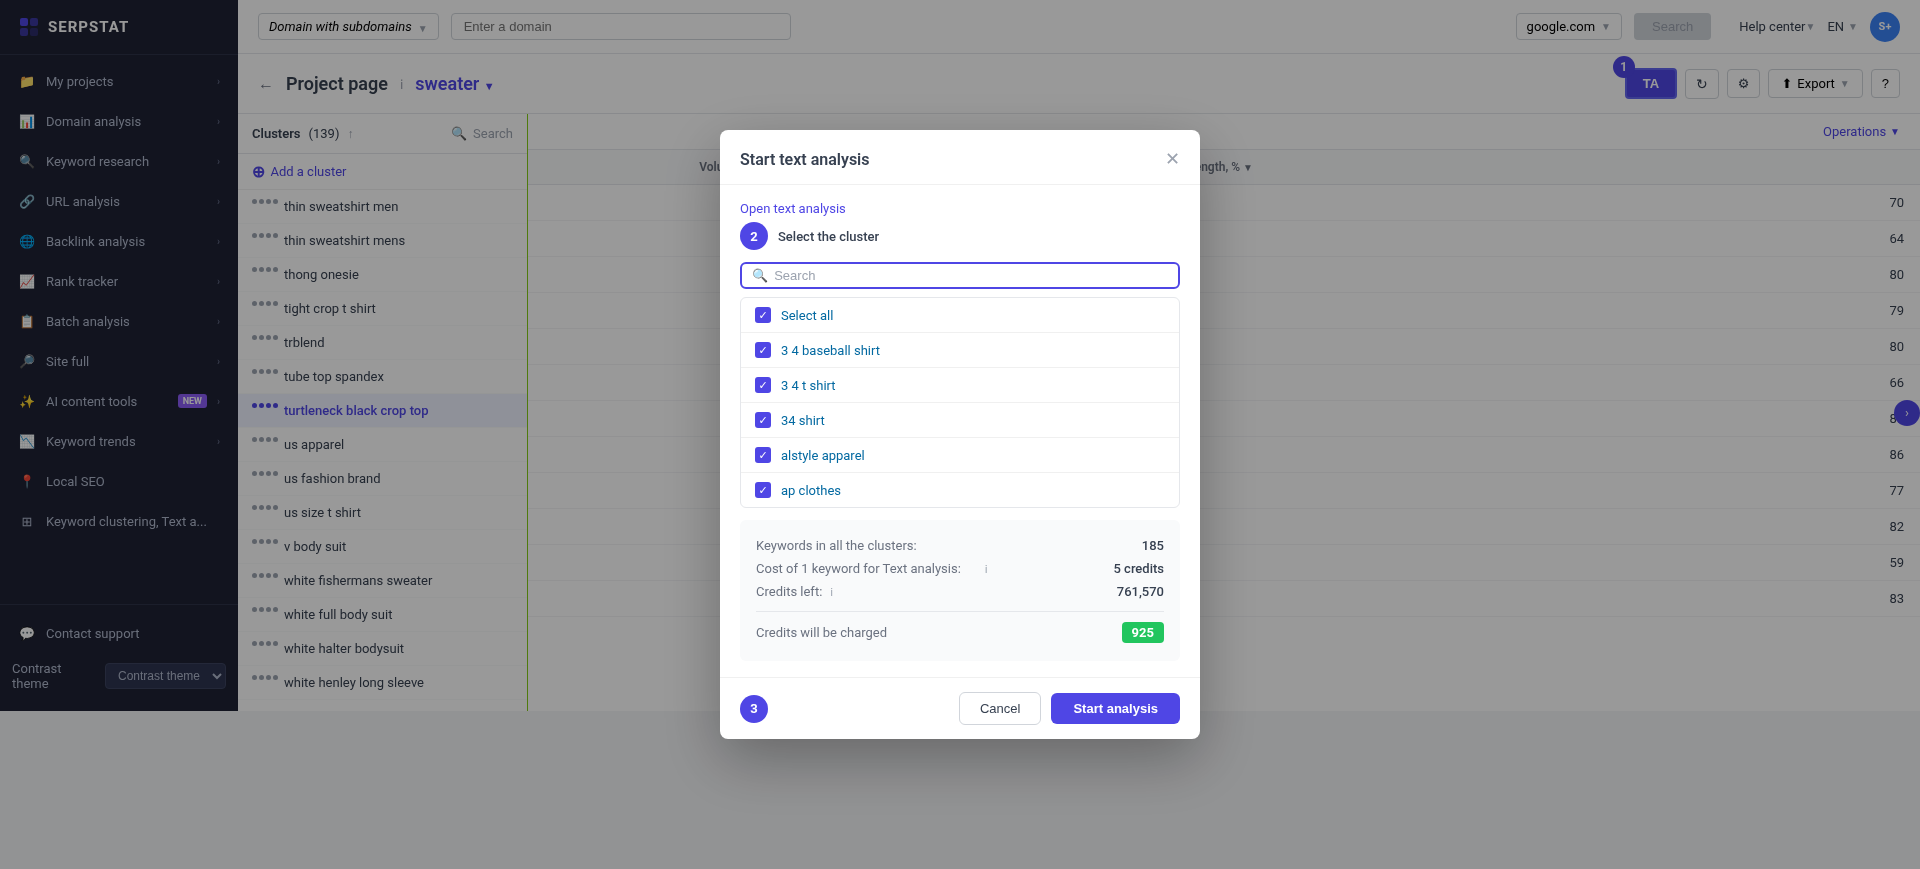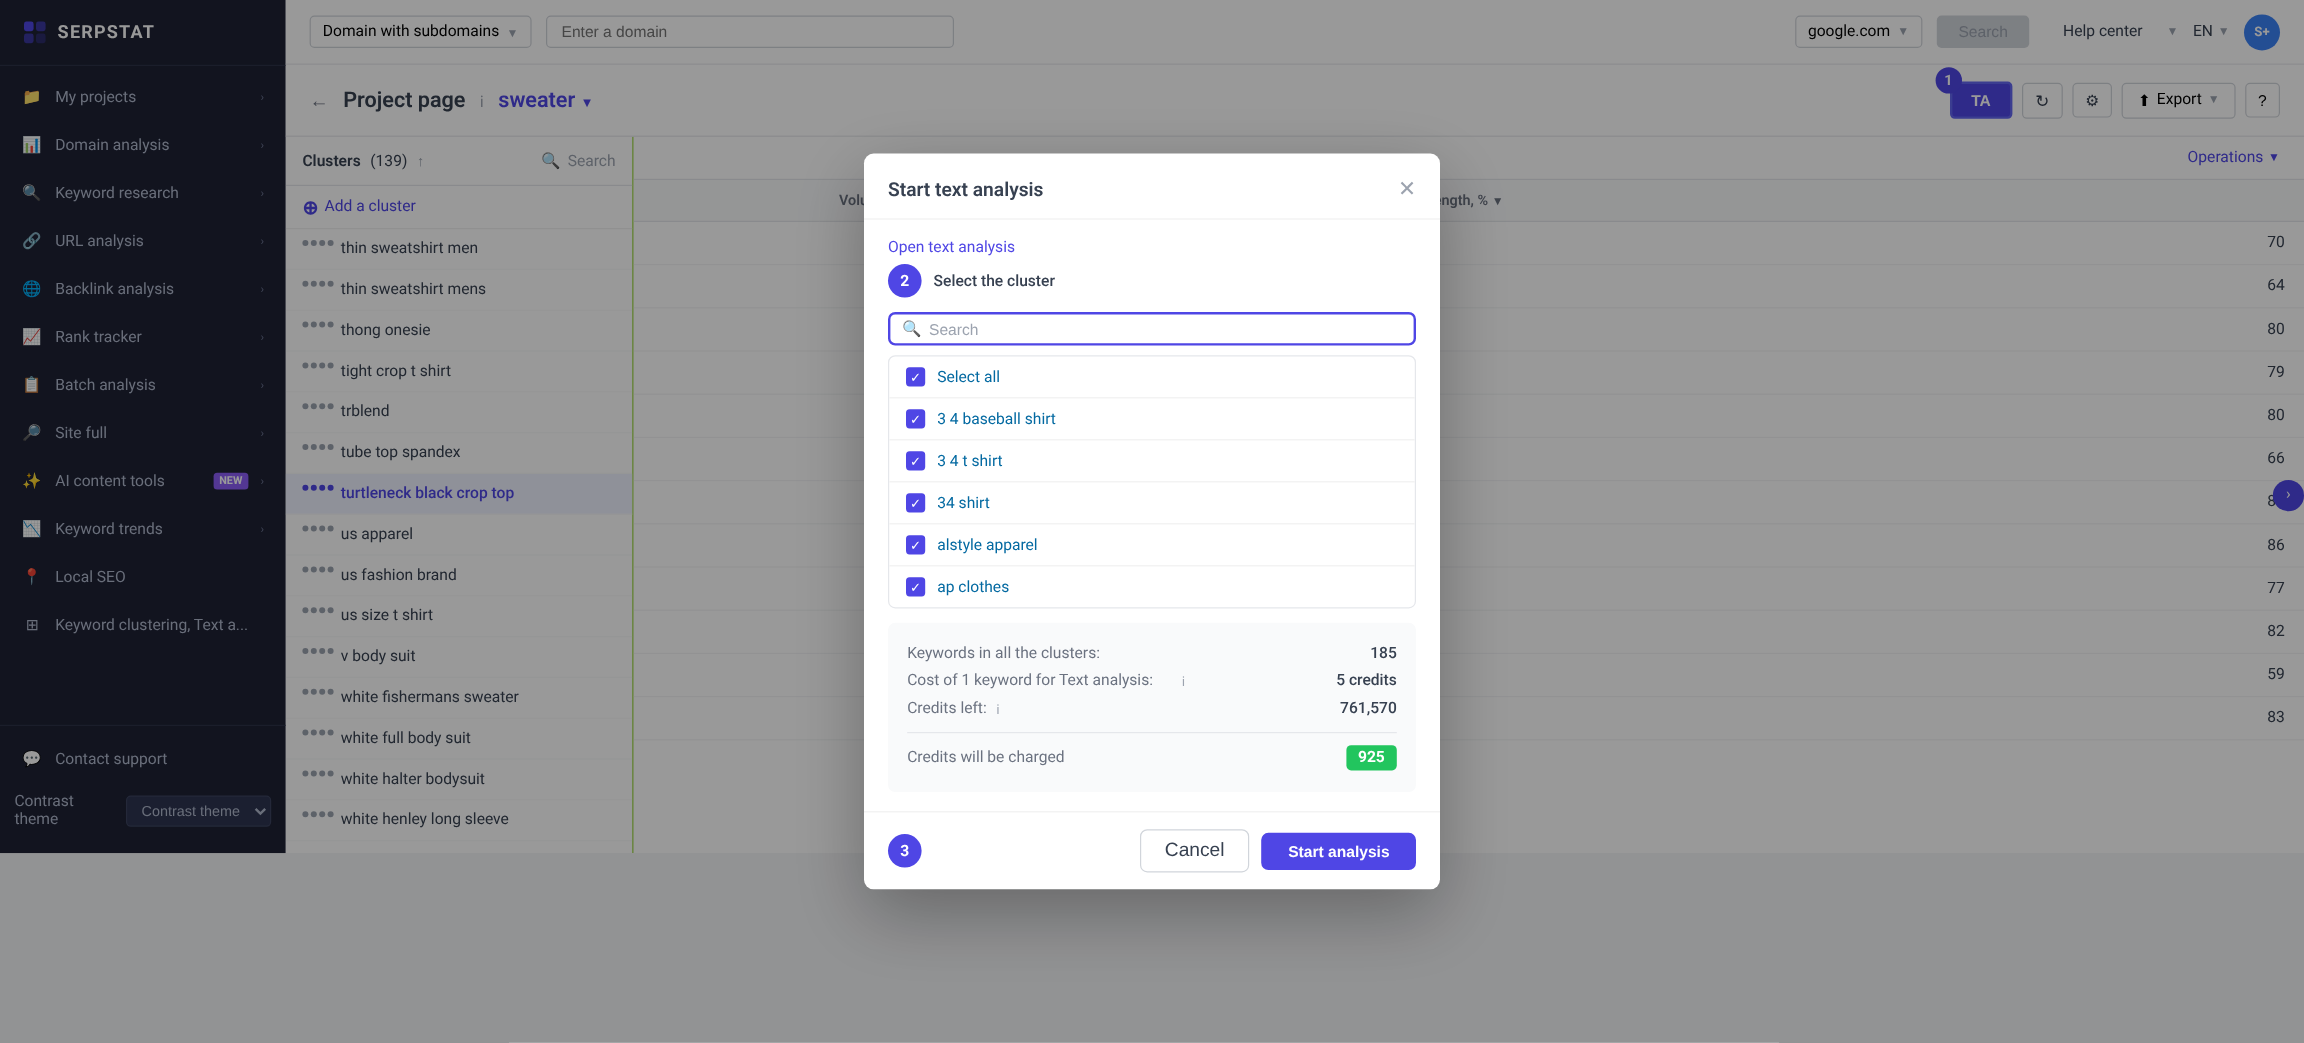--- a/index.html
+++ b/index.html
@@ -20,26 +20,26 @@
     .badge-new { background: #8b5cf6; color: #fff; font-size: 9px; font-weight: 700; padding: 2px 5px; border-radius: 3px; text-transform: uppercase; }
     .sidebar-bottom { border-top: 1px solid #2d3348; padding: 8px 0; }
     .contrast-theme-wrapper { display: flex; align-items: center; padding: 8px 12px 12px; gap: 8px; }
     .contrast-theme-wrapper select { flex: 1; background: #2d3450; border: 1px solid #3d4460; color: #b0b8cc; font-size: 12px; padding: 5px 8px; border-radius: 4px; cursor: pointer; }
 
     
     .main-content { flex: 1; display: flex; flex-direction: column; overflow: hidden; }
 
     
     .topbar { background: #fff; border-bottom: 1px solid #e5e7eb; padding: 0 20px; height: 54px; display: flex; align-items: center; gap: 12px; flex-shrink: 0; }
-    .domain-selector { display: flex; align-items: flex-end; gap: 6px; border: 1px solid #d1d5db; border-radius: 4px; padding: 5px 10px; cursor: pointer; background: #fff; font-size: 13px; }
+    .domain-selector { display: flex; align-items: flex-end; gap: 6px; border: 1px solid #d1d5db; border-radius: 4px; padding: 5px 10px; cursor: pointer; background: #fff; font-size: 13px; font-style: italic; }
     .domain-input { border: 1px solid #d1d5db; border-radius: 4px; padding: 5px 12px; font-size: 13px; color: #9ca3af; width: 340px; }
     .search-engine-selector { display: flex; align-items: center; gap: 6px; border: 1px solid #d1d5db; border-radius: 4px; padding: 5px 10px; cursor: pointer; background: #fff; font-size: 13px; margin-left: auto; }
     .topbar-search-btn { background: #d1d5db; color: #9ca3af; border: none; border-radius: 4px; padding: 6px 18px; cursor: pointer; font-size: 13px; }
     .topbar-right { display: flex; align-items: center; gap: 12px; margin-left: 16px; }
-    .help-center { display: flex; align-items: center; gap: 20px; font-size: 13px; cursor: pointer; color: #374151; }
+    .help-center { display: flex; align-items: center; gap: 0; font-size: 13px; cursor: pointer; color: #374151; }
     .lang-selector { display: flex; align-items: center; gap: 4px; font-size: 13px; cursor: pointer; color: #374151; }
     .avatar { width: 30px; height: 30px; border-radius: 50%; background: #3b82f6; display: flex; align-items: center; justify-content: center; color: #fff; font-size: 11px; font-weight: 700; }
     .page-header { background: #fff; padding: 14px 20px; display: flex; align-items: center; gap: 12px; border-bottom: 1px solid #e5e7eb; flex-shrink: 0; }
     .page-back { color: #6b7280; cursor: pointer; font-size: 16px; }
     .page-title { font-size: 18px; font-weight: 600; color: #374151; }
     .page-info-icon { color: #9ca3af; font-size: 13px; }
     .project-name { color: #4f46e5; font-size: 18px; font-weight: 600; cursor: pointer; }
     .page-header-actions { margin-left: auto; display: flex; align-items: center; gap: 8px; }
     .ta-btn { background: #4f46e5; color: #fff; border: none; border-radius: 4px; padding: 6px 16px; font-size: 13px; font-weight: 600; cursor: pointer; }
     .ta-btn-outline { background: #fff; color: #374151; border: 1px solid #d1d5db; border-radius: 4px; padding: 6px 10px; cursor: pointer; font-size: 13px; }
@@ -105,21 +105,21 @@
     
     .modal-info { background: #f9fafb; border-radius: 6px; padding: 14px 16px; margin-top: 12px; }
     .info-row { display: flex; align-items: center; justify-content: space-between; padding: 4px 0; font-size: 13px; color: #374151; }
     .info-label { color: #6b7280; }
     .info-value { font-weight: 500; color: #374151; }
     .info-icon { color: #9ca3af; font-size: 11px; margin-left: 4px; }
     .credits-badge { background: #22c55e; color: #fff; font-size: 13px; font-weight: 700; padding: 3px 10px; border-radius: 4px; }
 
     
     .modal-footer { padding: 14px 20px; display: flex; align-items: center; justify-content: flex-end; gap: 10px; border-top: 1px solid #f0f0f0; }
-    .btn-cancel { background: #fff; border: 1px solid #d1d5db; border-radius: 6px; padding: 8px 20px; font-size: 16px; cursor: pointer; color: #374151; }
+    .btn-cancel { background: #fff; border: 1px solid #d1d5db; border-radius: 6px; padding: 8px 20px; font-size: 13px; cursor: pointer; color: #374151; }
     .btn-start { background: #4f46e5; color: #fff; border: none; border-radius: 6px; padding: 8px 22px; font-size: 13px; font-weight: 600; cursor: pointer; }
 
     
     .step-number { width: 28px; height: 28px; border-radius: 50%; background: #4f46e5; color: #fff; display: flex; align-items: center; justify-content: center; font-size: 13px; font-weight: 700; flex-shrink: 0; }
   </style>
 </head>
 <body>
 
 <div class="app-layout">
 

